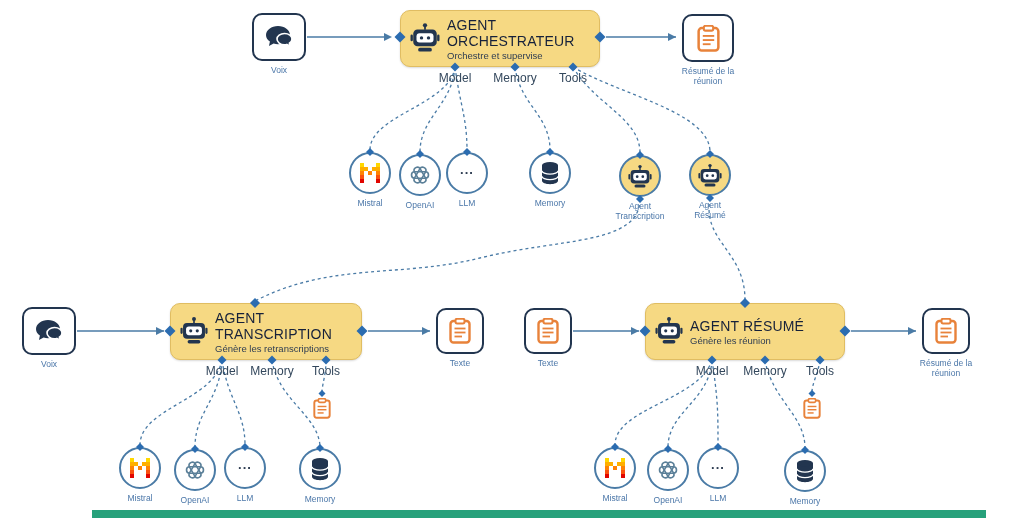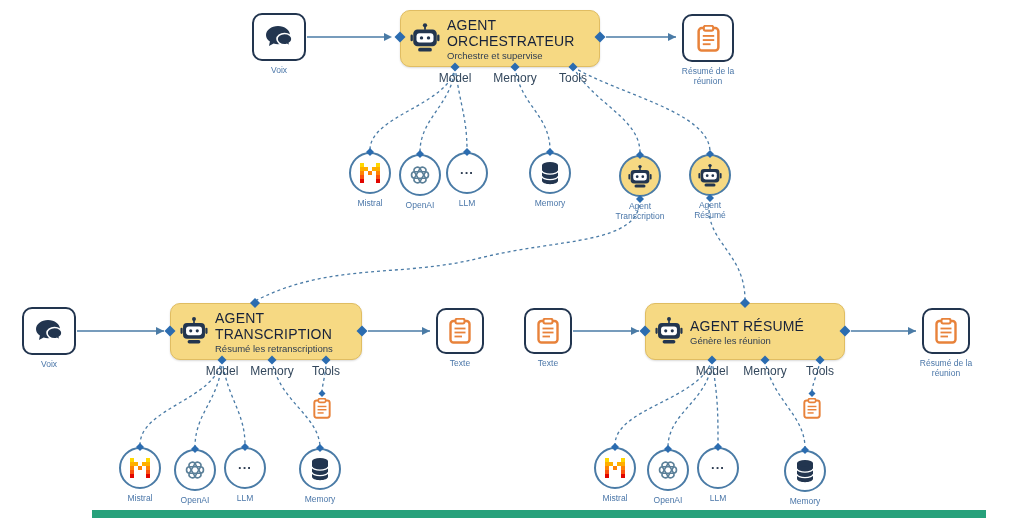--- a/index.html
+++ b/index.html
@@ -171,21 +171,21 @@
   <div class="port-label" style="left:455px;top:71px">Model</div>
   <div class="port-label" style="left:515px;top:71px">Memory</div>
   <div class="port-label" style="left:573px;top:71px">Tools</div>
 
   <div class="agent-box" style="left:170px;top:303px;width:192px;height:57px">
     <span><svg width="28" height="28">
           <use href="#sym-robot"></use>
         </svg></span>
     <span>
       <span class="agent-title">AGENT TRANSCRIPTION</span>
-      <span class="agent-sub">Résumé les retranscriptions</span>
+      <span class="agent-sub">Génère les retranscriptions</span>
     </span>
   </div>
   <div class="port-label" style="left:222px;top:364px">Model</div>
   <div class="port-label" style="left:272px;top:364px">Memory</div>
   <div class="port-label" style="left:326px;top:364px">Tools</div>
 
   <div class="agent-box" style="left:645px;top:303px;width:200px;height:57px">
     <span><svg width="28" height="28">
           <use href="#sym-robot"></use>
         </svg></span>

